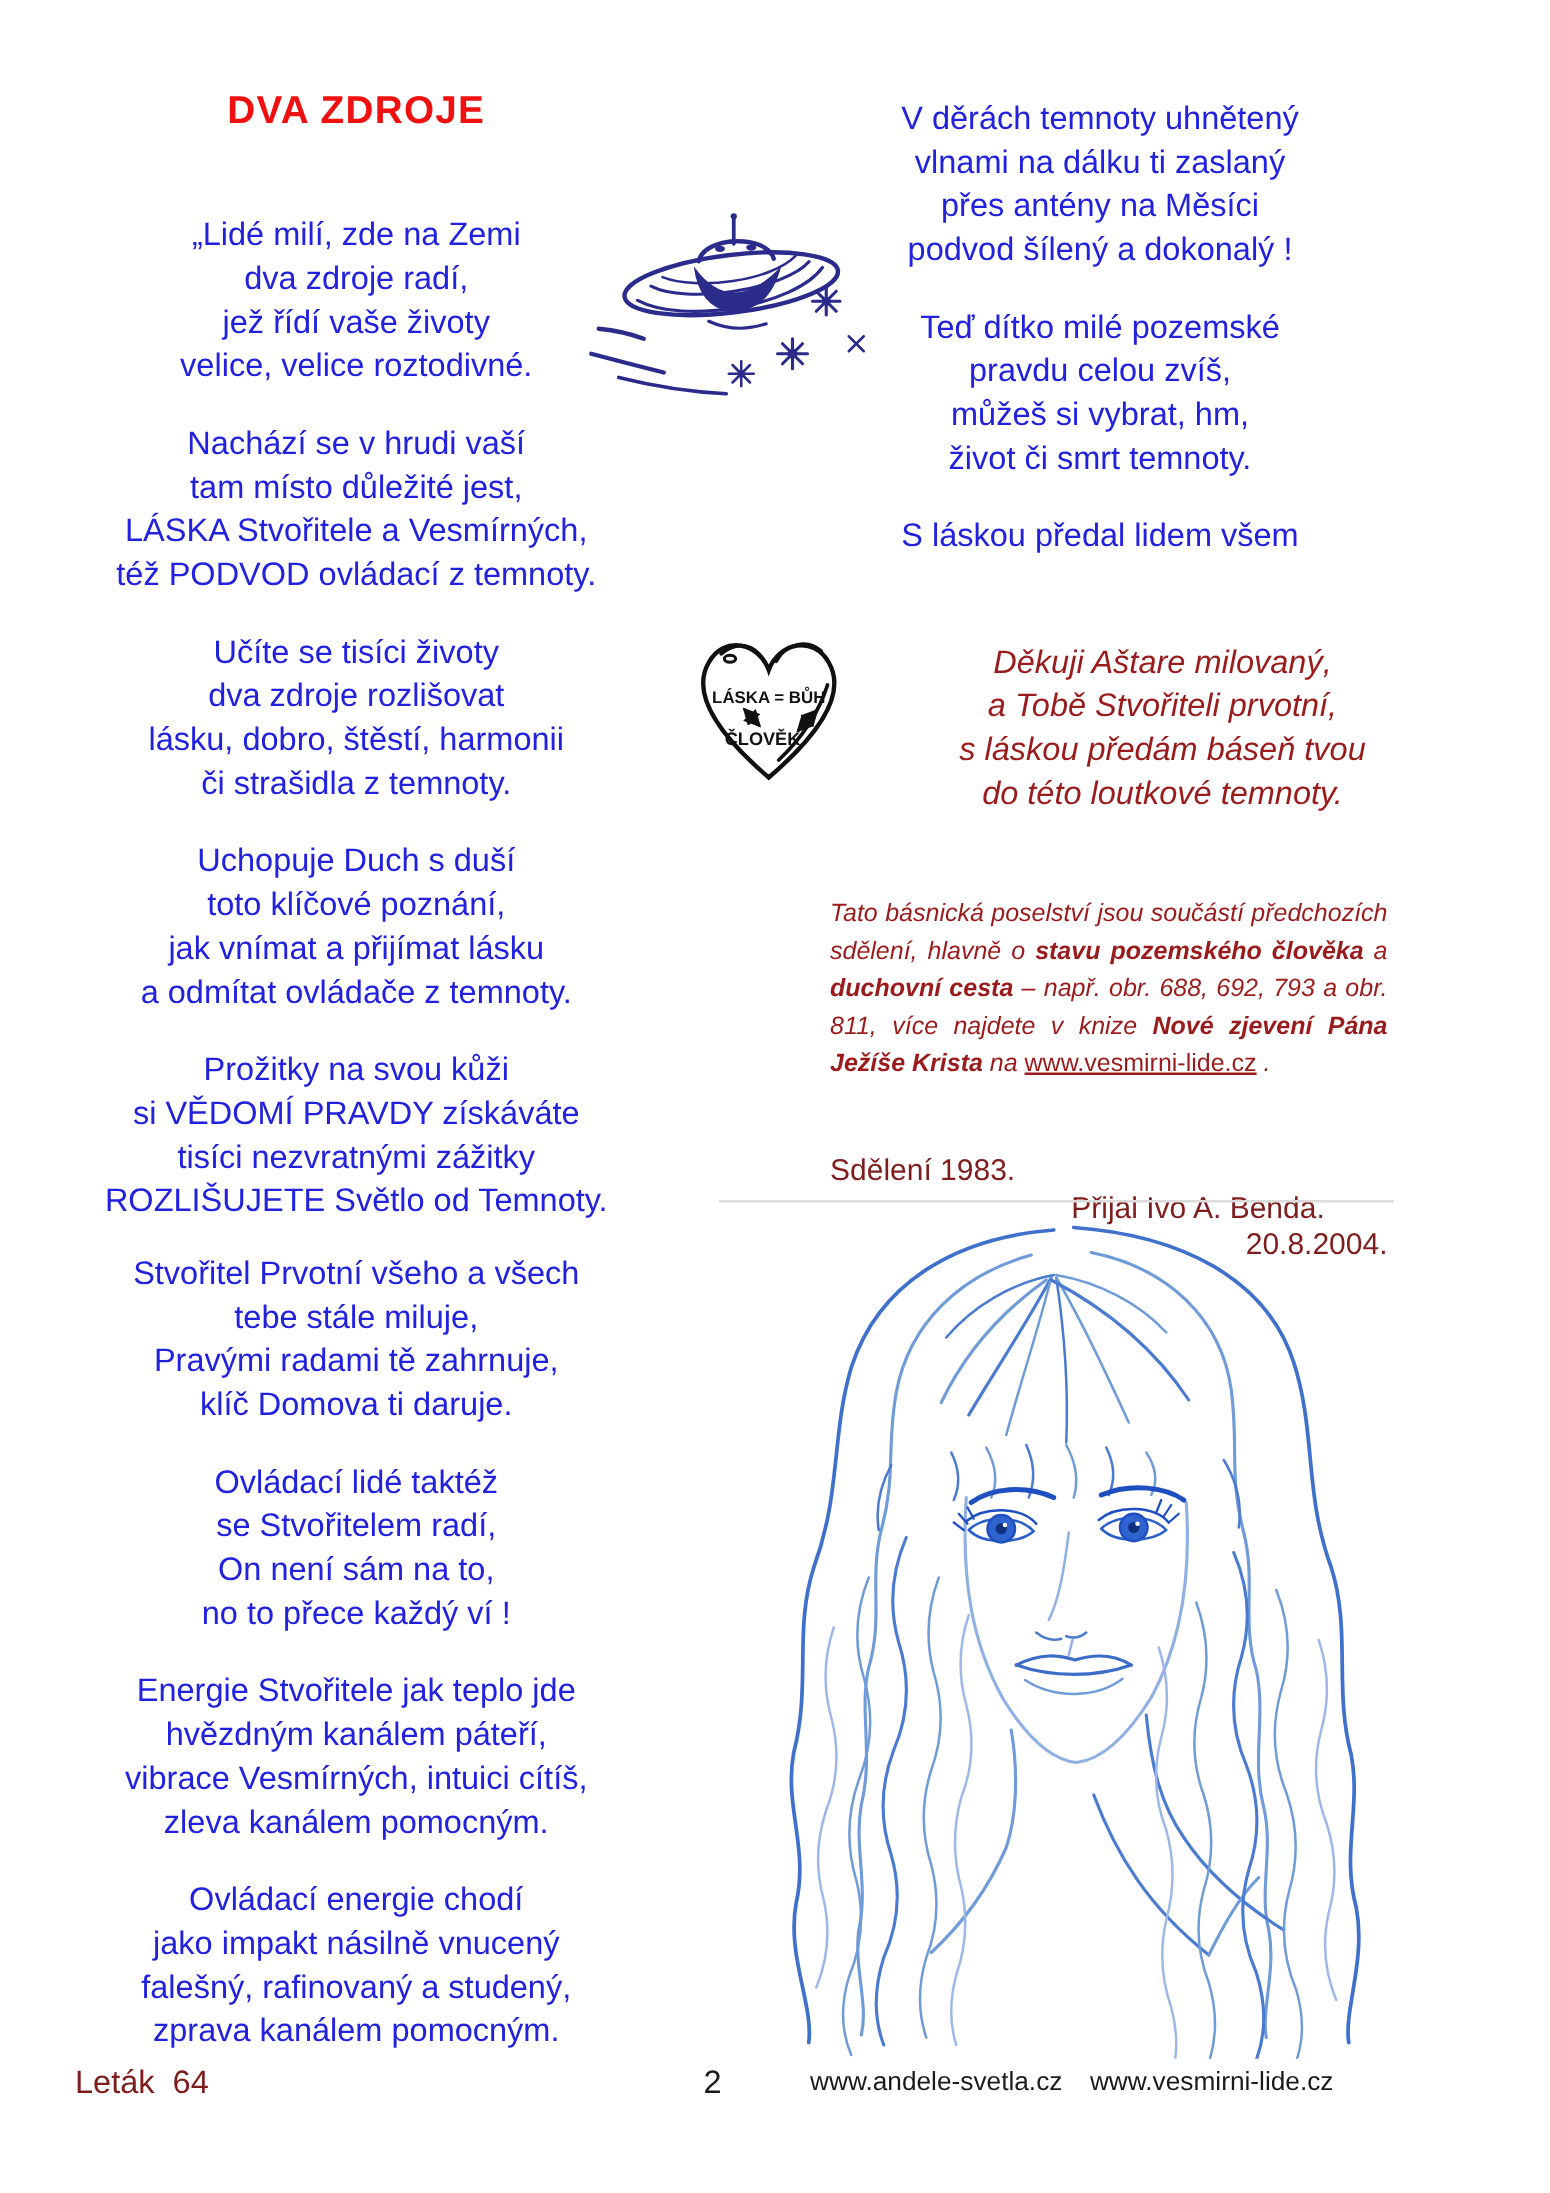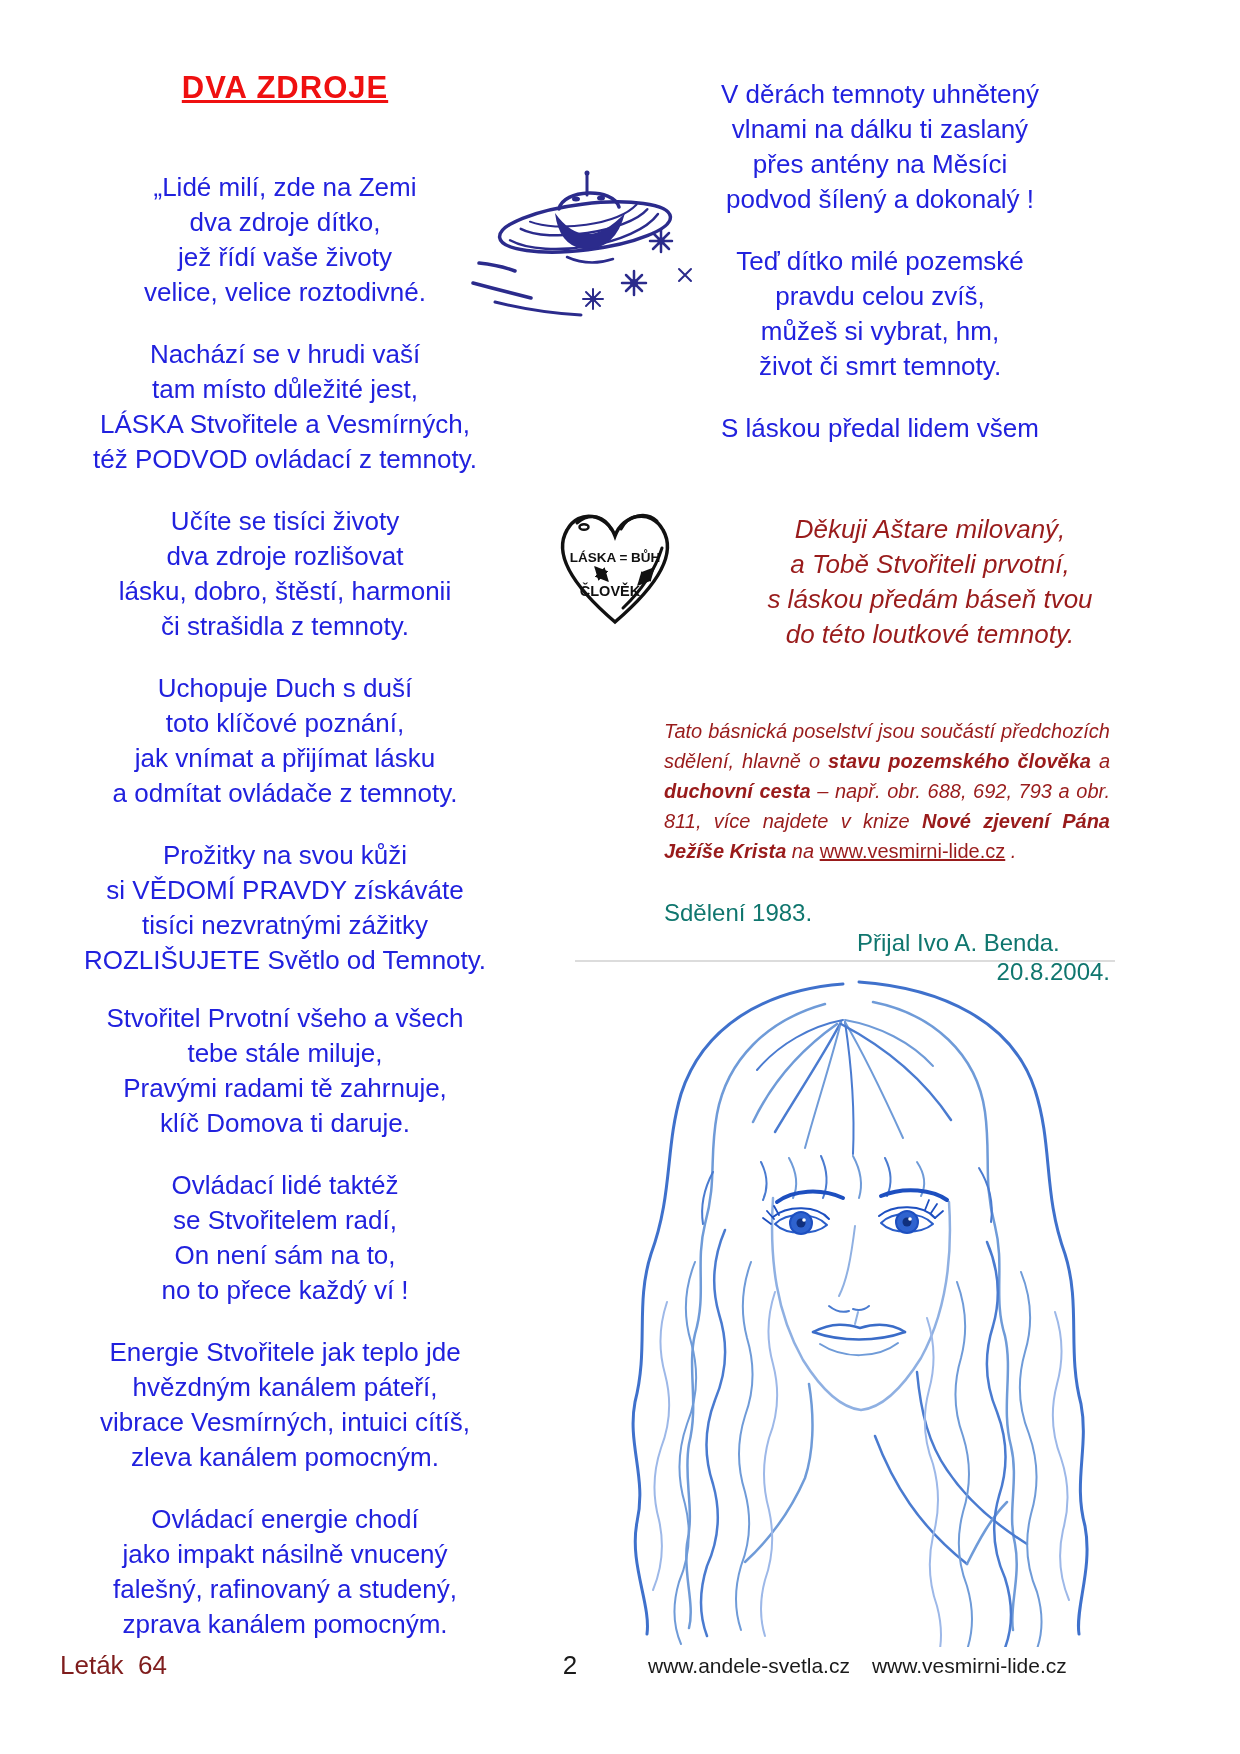--- a/index.html
+++ b/index.html
@@ -1,32 +1,32 @@
 <!DOCTYPE html>
 <html><head>
 <meta charset="utf-8">
 <style>
   html,body{margin:0;padding:0;background:#ffffff;}
   .page{position:relative;width:1240px;height:1754px;background:#ffffff;overflow:hidden;
         font-family:"Liberation Sans",sans-serif;}
   .abs{position:absolute;}
   .title{left:35px;top:70px;width:500px;text-align:center;
-         font-size:31px;font-weight:bold;color:#ef1010;letter-spacing:1px;text-decoration:underline;}
+         font-size:31px;font-weight:bold;color:#ef1010;letter-spacing:1px;}
   .poemcol{text-align:center;color:#2121de;font-size:26px;line-height:35px;}
   .left-col{left:35px;top:170px;width:500px;}
   .right-col{left:640px;top:77px;width:480px;}
   .stanza{margin:0 0 27px 0;}
   .stanza.gap-lg{margin-bottom:23px;}
   .dedication{left:690px;top:512px;width:480px;text-align:center;
               color:#991b1b;font-size:26px;line-height:35px;font-style:italic;}
   .note{left:664px;top:716px;width:446px;text-align:justify;
         color:#991b1b;font-size:20px;line-height:30px;font-style:italic;}
   .note b{font-weight:bold;}
   .note .link{font-style:normal;text-decoration:underline;cursor:pointer;}
-  .meta{left:664px;top:898px;width:446px;color:#0f766e;font-size:24px;line-height:29.5px;}
+  .meta{left:664px;top:922px;width:446px;color:#7f1d1d;font-size:24px;line-height:29.5px;}
   .meta .m2{padding-left:193px;}
   .meta .m3{text-align:right;}
   .drawing{line-height:0;}
   .portrait{left:575px;top:960px;width:540px;height:685px;border-top:2px solid #dcdcdc;}
   .footer-letak{left:60px;top:1650px;font-size:26px;color:#7f1d1d;white-space:pre;}
   .footer-page{left:540px;top:1650px;width:60px;text-align:center;font-size:26px;color:#1a1a1a;}
   .footer-urls{left:648px;top:1654px;font-size:21px;color:#1a1a1a;}
   .footer-urls span{margin-right:22px;}
   svg{display:block;}
 </style>
@@ -90,21 +90,21 @@
         <path d="M96,86 L110,71" stroke-width="2.5" marker-start="url(#ah)" marker-end="url(#ah)"></path>
       </g>
       <text x="72" y="64" text-anchor="middle" font-family="Liberation Sans, sans-serif" font-size="13.5" font-weight="bold" fill="#111">LÁSKA = BŮH</text>
       <text x="67" y="98" text-anchor="middle" font-family="Liberation Sans, sans-serif" font-size="14.5" font-weight="bold" fill="#111">ČLOVĚK</text>
     </svg>
   </div>
 
   <div class="abs poemcol left-col">
     <div class="stanza">
       <div>„Lidé milí, zde na Zemi</div>
-      <div>dva zdroje dítko,</div>
+      <div>dva zdroje radí,</div>
       <div>jež řídí vaše životy</div>
       <div>velice, velice roztodivné.</div>
     </div>
     <div class="stanza">
       <div>Nachází se v hrudi vaší</div>
       <div>tam místo důležité jest,</div>
       <div>LÁSKA Stvořitele a Vesmírných,</div>
       <div>též PODVOD ovládací z temnoty.</div>
     </div>
     <div class="stanza">

